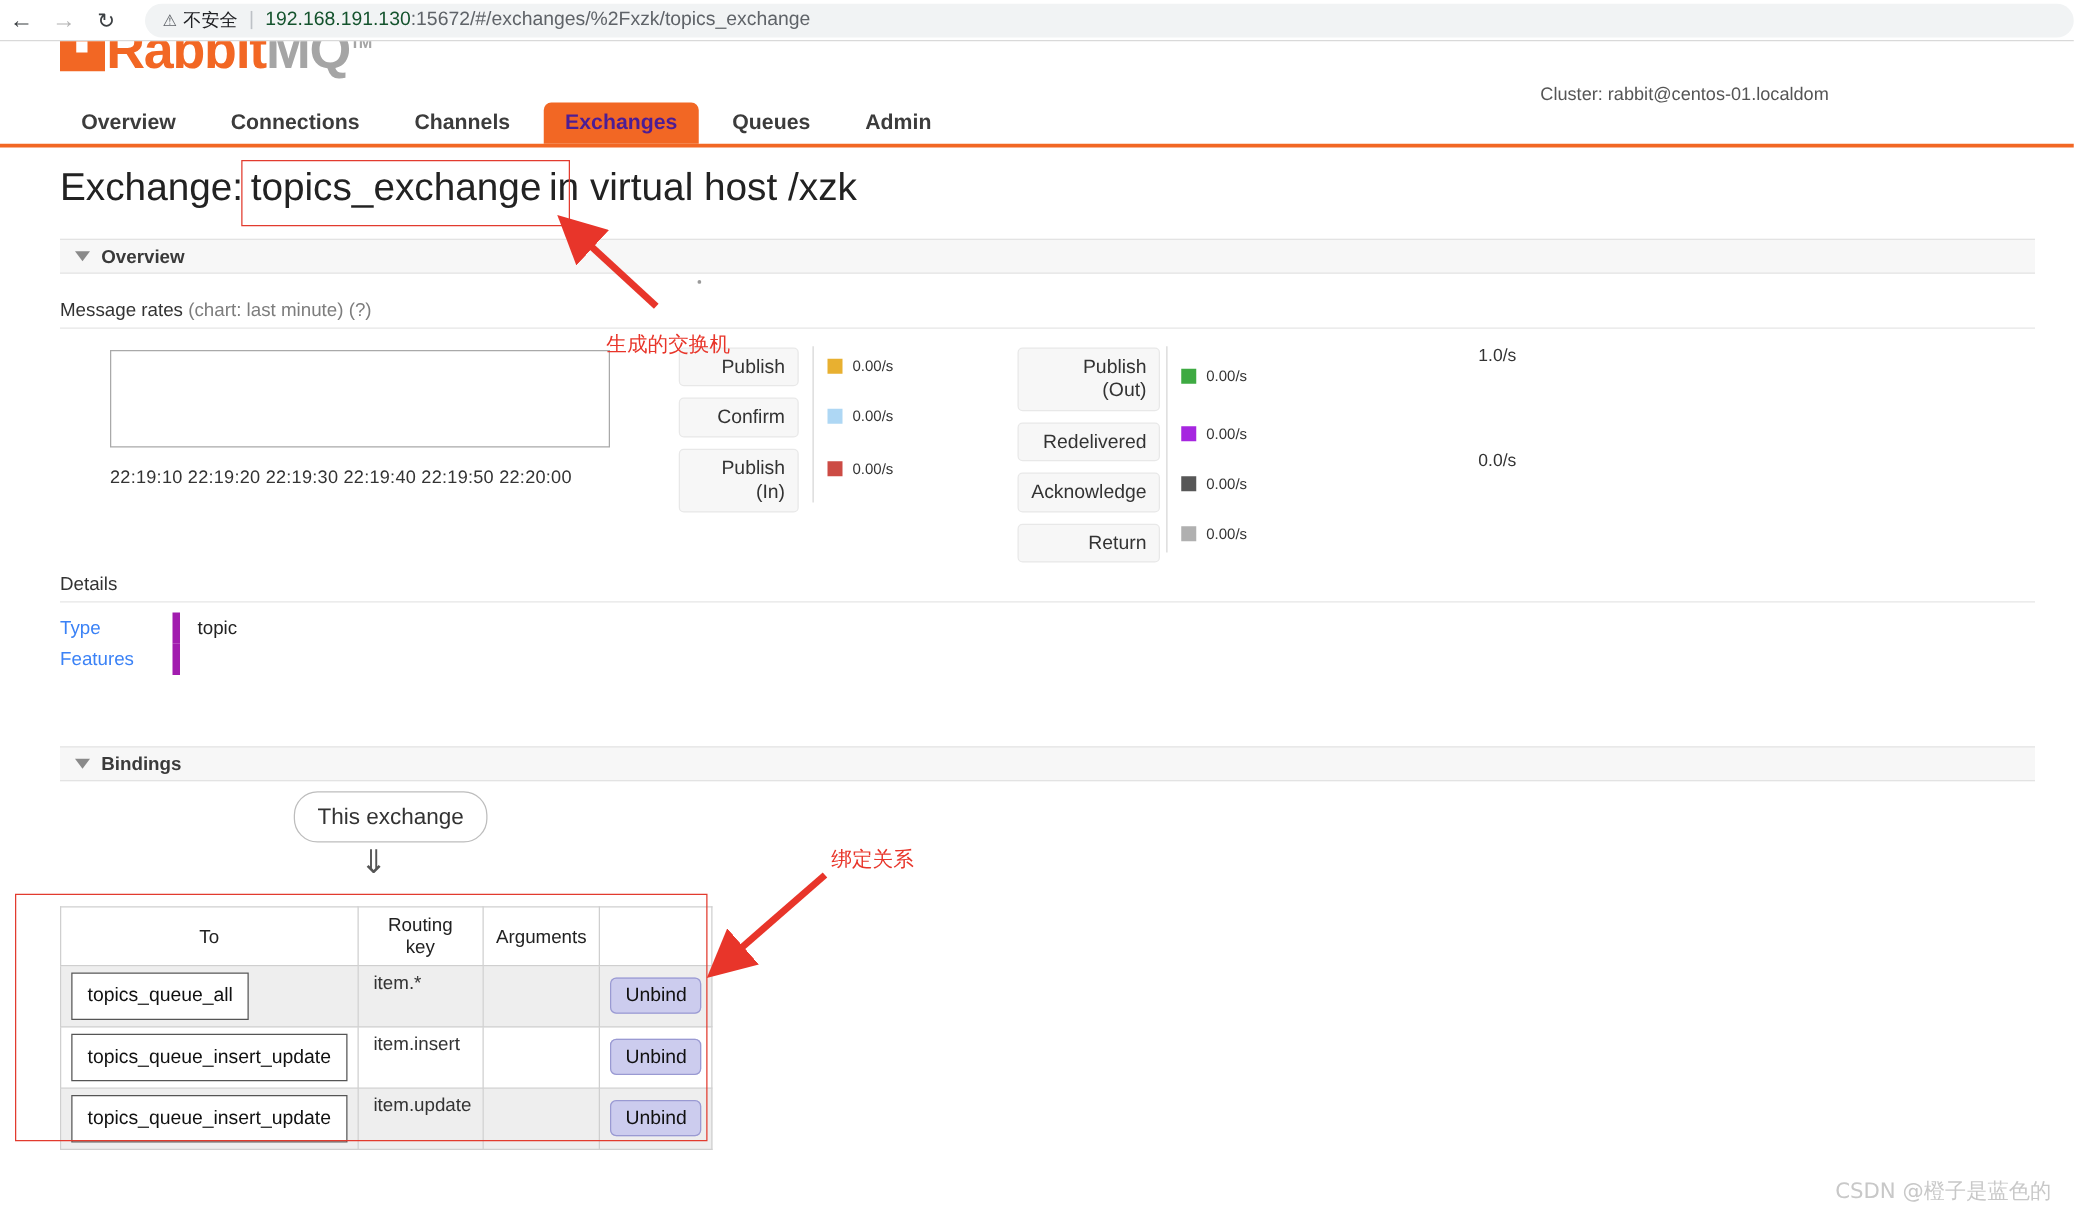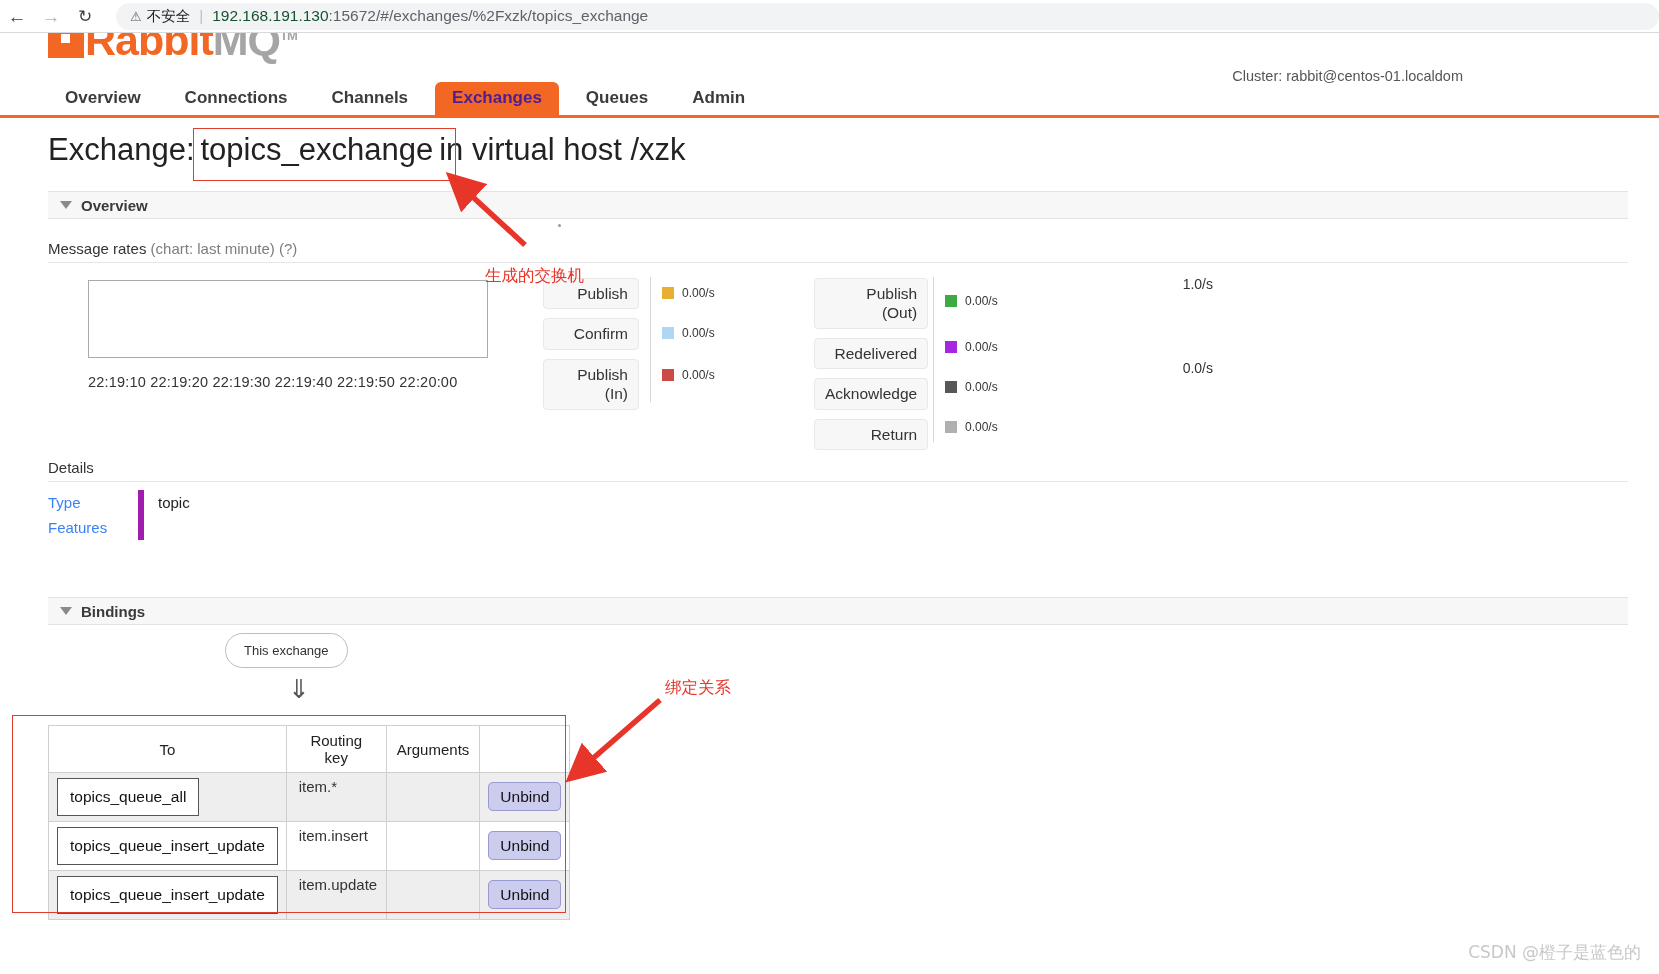--- a/index.html
+++ b/index.html
@@ -144,23 +144,23 @@
   .d-row{ display:flex; }
   .d-key{
     width:90px; text-align:left; padding:4px 12px 4px 0; font-weight:normal; color:#3b82f6;
   }
   .d-val{
     border-left:6px solid #a21caf; padding:4px 0 4px 14px; min-width:1400px; color:#222;
   }
 
   
   .this-exchange{
-    position:absolute; left:225px; top:633px;
+    position:absolute; left:235px; top:633px;
     border:1px solid #bdbdbd; border-radius:19px; background:#ffffff;
-    padding:9px 18px; font-size:13px; color:#333;
+    padding:9px 18px; font-size:18px; color:#333;
   }
   .down-arrow{
     position:absolute; left:288px; top:676px; font-size:26px; color:#555;
     line-height:1;
   }
 
   .bind-table{
     position:absolute; left:48px; top:725px; border-collapse:collapse;
     font-size:15px; color:#222;
   }

